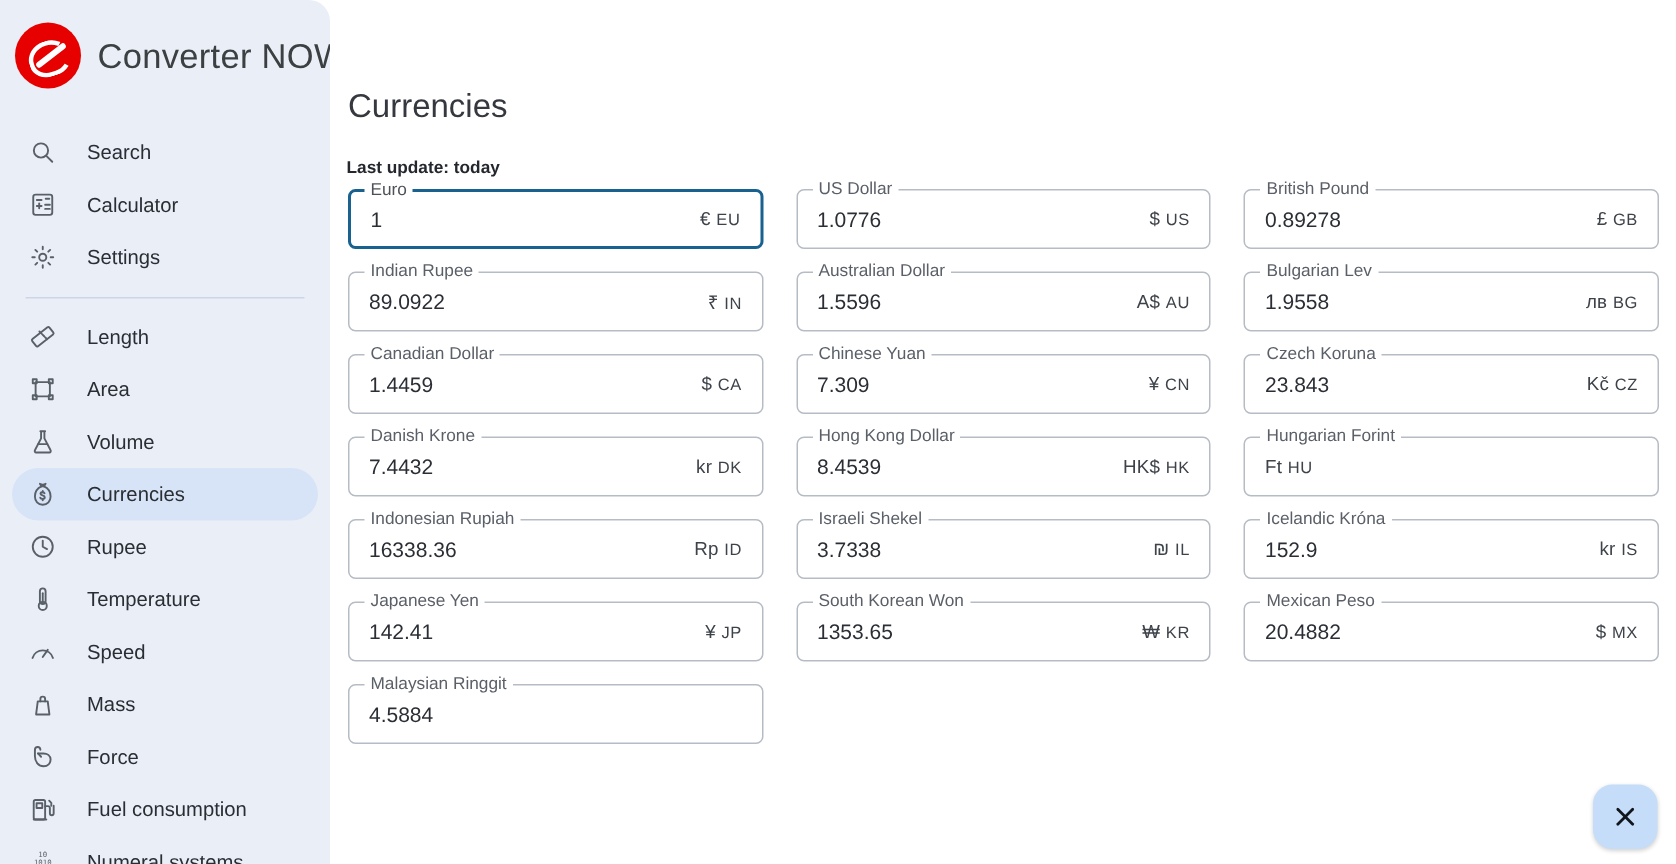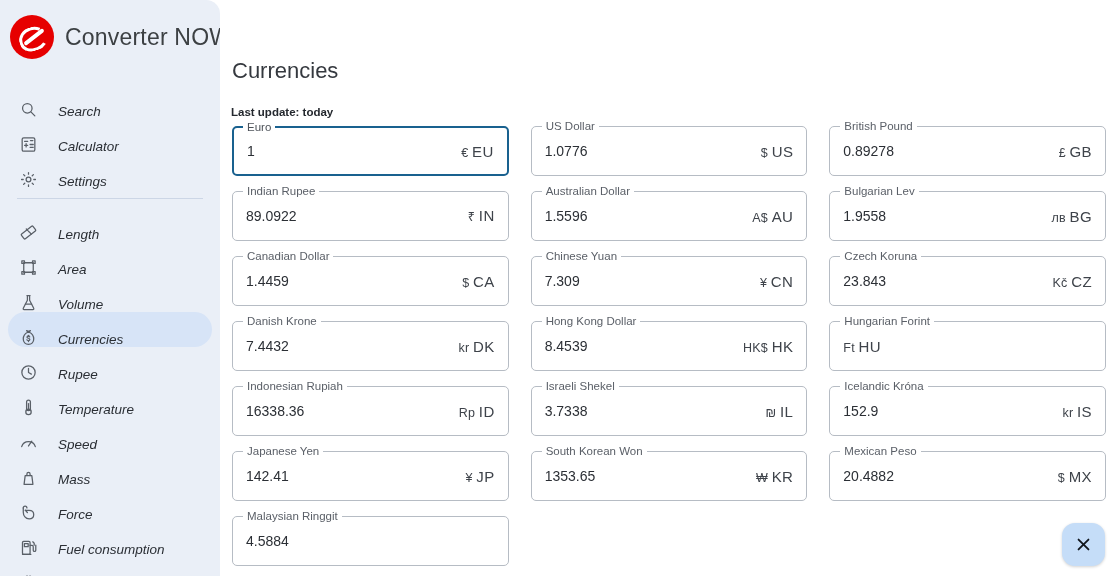--- a/index.html
+++ b/index.html
@@ -73,28 +73,27 @@
     font-weight: 400;
     color: #3c4043;
     letter-spacing: 0.2px;
     white-space: nowrap;
   }
 
   .nav { padding: 10px 8px 0 8px; }
 
   .nav-item {
     display: flex;
-    align-items: flex-end;
+    align-items: center;
     height: 35px;
     border-radius: 18px;
     padding-left: 11px;
     gap: 20px;
     cursor: pointer;
     color: #30343b;
-    font-style: italic;
   }
   .nav-item.active { background: #d7e4f7; }
 
   .nav-icon {
     width: 19px;
     height: 19px;
     flex: 0 0 19px;
     display: flex;
     align-items: center;
     justify-content: center;
@@ -142,21 +141,21 @@
     display: grid;
     grid-template-columns: repeat(3, 1fr);
     column-gap: 22px;
     row-gap: 15px;
     padding: 8px 0 0 1px;
   }
 
   
   .field {
     position: relative;
-    height: 50px;
+    height: 40px;
     border: 1px solid #b6bcc4;
     border-radius: 5px;
     display: flex;
     align-items: center;
     padding: 0 13px;
     background: #ffffff;
     cursor: text;
   }
   .field.focused {
     border: 2px solid #19618f;
@@ -183,21 +182,21 @@
   }
   .field.focused .field-value { padding-left: 0px; }
 
   .field-unit {
     font-size: 12.5px;
     color: #3e434a;
     white-space: nowrap;
     letter-spacing: 0.2px;
   }
   .field-unit .code {
-    font-size: 15px;
+    font-size: 11px;
     letter-spacing: 0.4px;
   }
 
   
   .fab {
     position: absolute;
     right: 12px;
     bottom: 10px;
     width: 43px;
     height: 43px;

